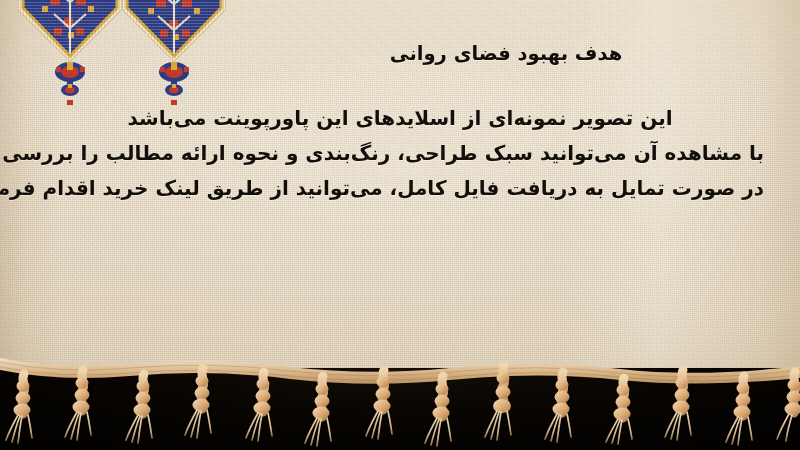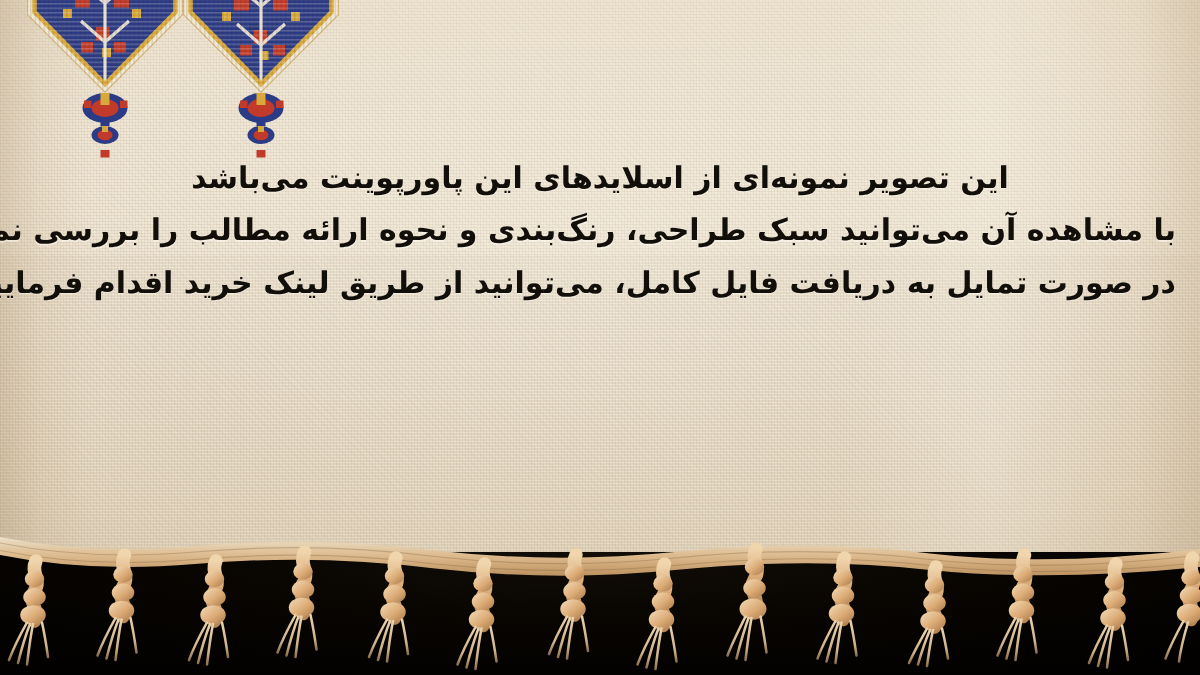--- a/index.html
+++ b/index.html
@@ -113,21 +113,21 @@
     top: 108px;
     text-align: center;
     color: #120e09;
     font-size: 20px;
     font-weight: bold;
     line-height: 1.0;
     text-shadow: 0 1px 0 rgba(255,252,244,0.50);
   }
   .body-line {
     display: block;
-    padding: 0 16px;
+    padding: 0 36px;
     white-space: nowrap;
   }
   .body-line.l1 { margin-bottom: 15px; }
   .body-line.l2 { margin-bottom: 15px; }
   .body-line.l3 { margin-bottom: 0; }
 
   
   .dark-field {
     position: absolute;
     left: 0;
@@ -336,20 +336,21 @@
         <rect x="54" y="118" width="4" height="4" fill="#d8a838"></rect>
       </g>
       <rect x="53" y="134" width="6" height="5" fill="#c23a2a"></rect>
     </svg>
   </div>
 
   <div class="text-layer">
 
     <div class="title-block">
       <br>
+      <span>هدف بهبود فضای روانی</span>
     </div>
 
     <div class="body-block">
       <span class="body-line l1">این تصویر نمونه‌ای از اسلایدهای این پاورپوینت می‌باشد</span>
       <span class="body-line l2">با مشاهده آن می‌توانید سبک طراحی، رنگ‌بندی و نحوه ارائه مطالب را بررسی نمایید</span>
       <span class="body-line l3">در صورت تمایل به دریافت فایل کامل، می‌توانید از طریق لینک خرید اقدام فرمایید</span>
     </div>
 
   </div>
 

